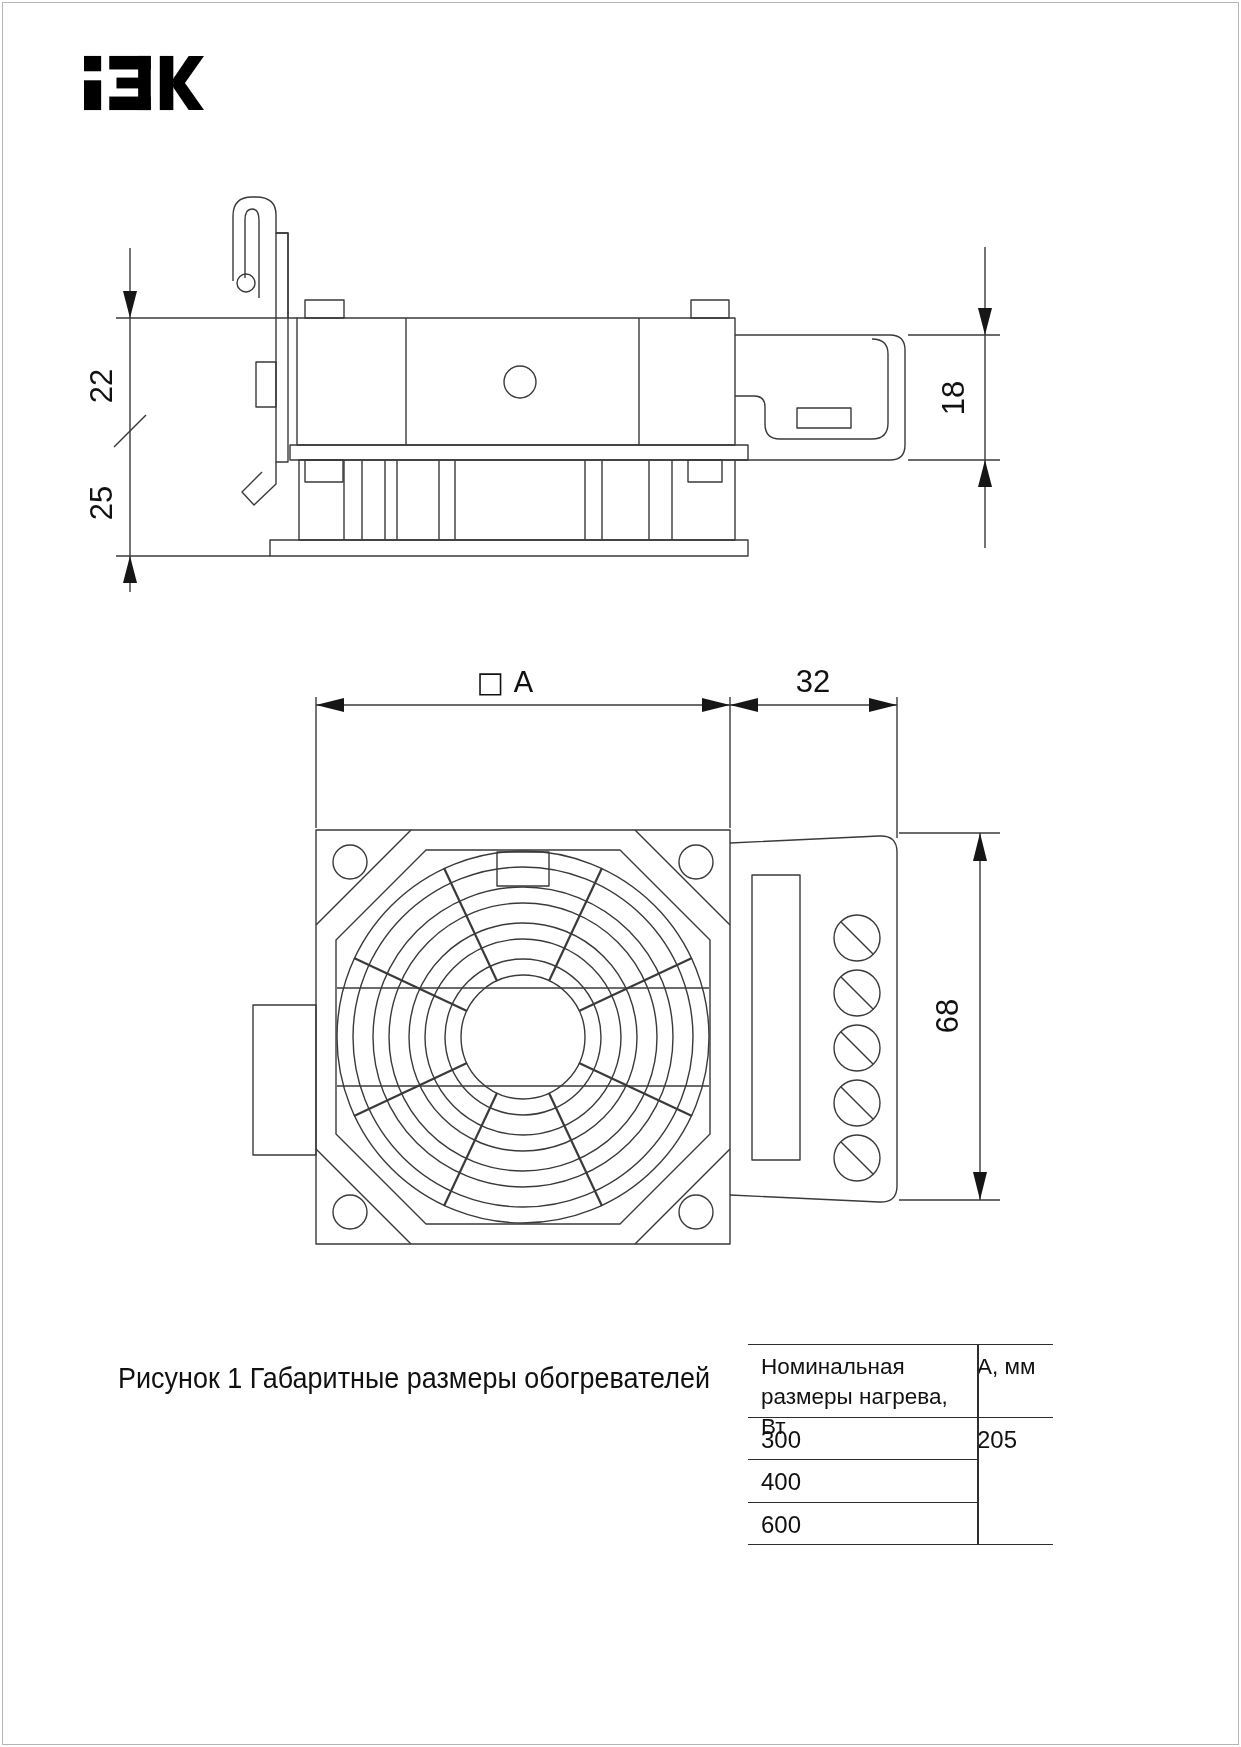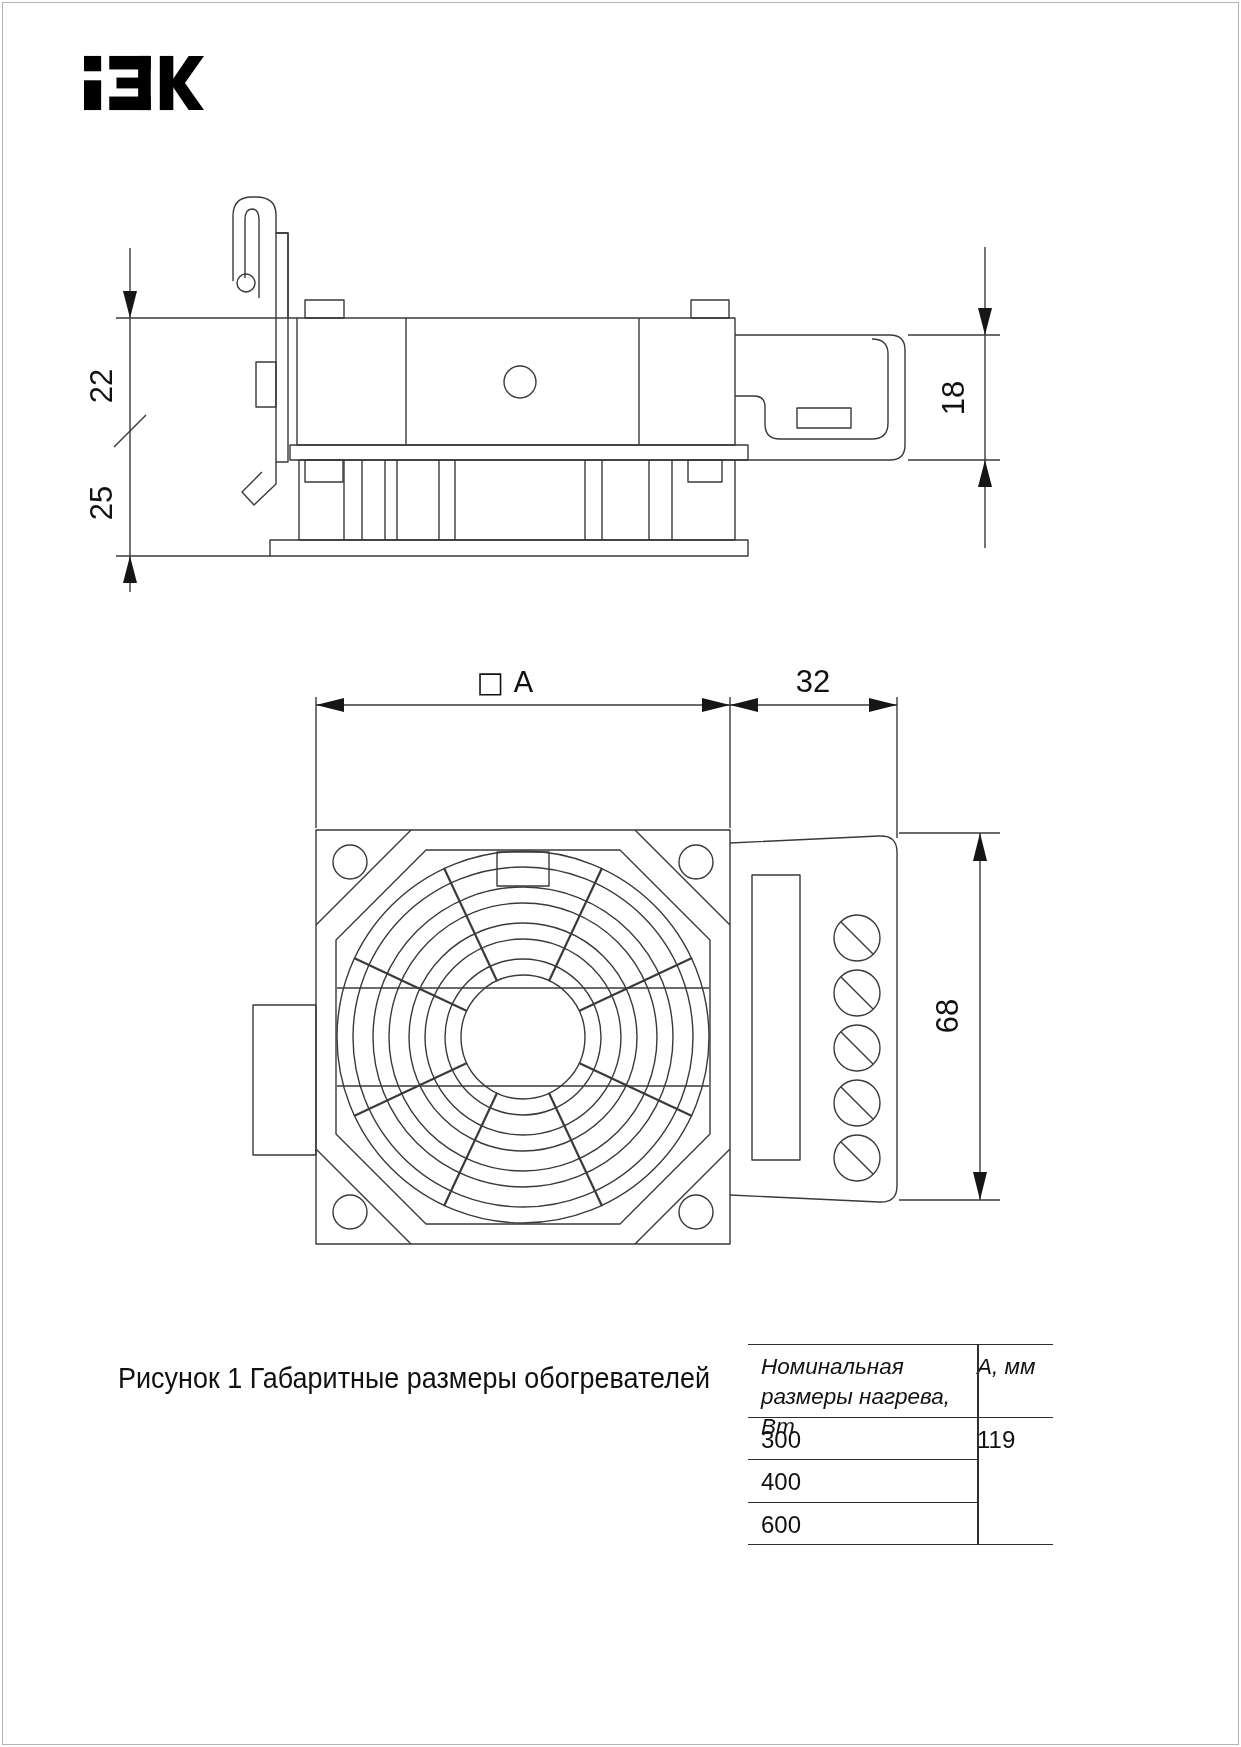--- a/index.html
+++ b/index.html
@@ -21,21 +21,21 @@
   .logo * { fill:#000; }
 
   .caption {
     position:absolute; left:118px; top:1362px; font-size:29px; color:#111;
     transform:scaleX(.93); transform-origin:left top; white-space:nowrap;
   }
 
   .tbl { position:absolute; left:748px; top:1344px; width:305px; border-top:1.5px solid #2e2e2e; }
   .tbl .vdiv { position:absolute; left:229px; top:0; bottom:0; width:1.5px; background:#2e2e2e; }
   .trow { display:flex; width:100%; box-sizing:border-box; }
-  .thead { height:72.5px; border-bottom:1.5px solid #2e2e2e;font-style:italic; }
+  .thead { height:72.5px; border-bottom:1.5px solid #2e2e2e; }
   .tr-data { height:42.5px; }
   .b-full { border-bottom:1.5px solid #2e2e2e; }
   .c1 { width:229px; box-sizing:border-box; padding-left:13px; }
   .c2 { width:76px; box-sizing:border-box; padding-left:0; }
   .c1.b-col { border-bottom:1.5px solid #2e2e2e; }
   .hcell { font-size:22.5px; line-height:30px; padding-top:7px; }
   .dcell { font-size:24px; line-height:44px; }
 </style>
 </head>
 <body>
@@ -217,21 +217,21 @@
       <div>Номинальная</div>
       <div>размеры нагрева, Вт</div>
     </div>
     <div class="c2 hcell">А, мм</div>
   </div>
 
 
 
   <div class="trow tr-data">
     <div class="c1 dcell b-col">300</div>
-    <div class="c2 dcell">119</div>
+    <div class="c2 dcell">205</div>
   </div>
 
   <div class="trow tr-data">
     <div class="c1 dcell b-col">400</div>
     <div class="c2 dcell"></div>
   </div>
 
   <div class="trow tr-data b-full">
     <div class="c1 dcell">600</div>
     <div class="c2 dcell"></div>

